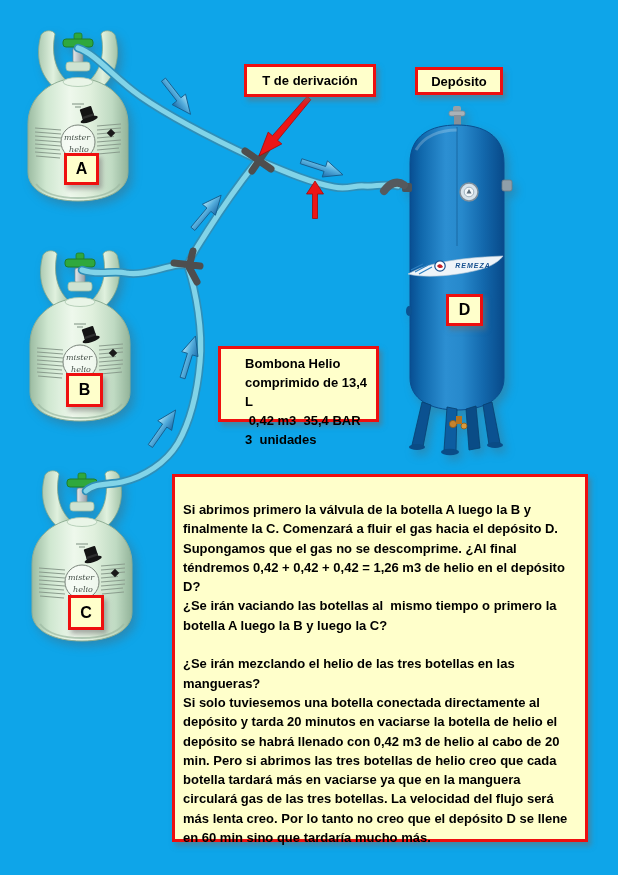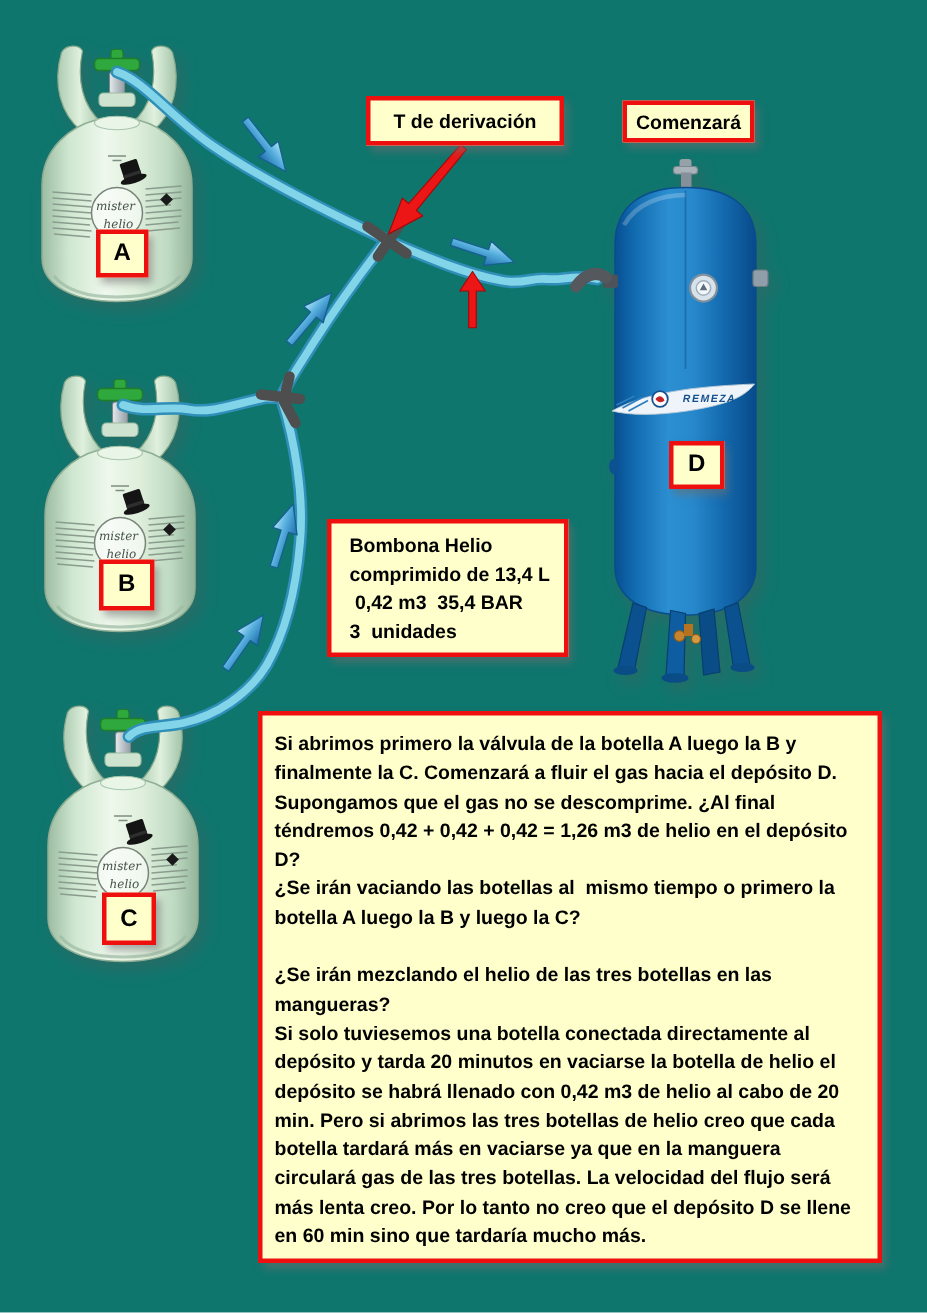--- a/index.html
+++ b/index.html
@@ -1,18 +1,18 @@
 <!DOCTYPE html>
 <html><head>
 <meta charset="utf-8">
 <style>
   html,body { margin:0; padding:0; background:#ffffff; }
   .canvas {
     position:relative; width:618px; height:875px; overflow:hidden;
-    background:#0f766e;
+    background:#0ea5e9;
     font-family:"Liberation Sans", sans-serif;
   }
   svg.scene { position:absolute; left:0; top:0; }
 
   
   .hoseO { stroke:#2f8fb8; stroke-width:8.5; fill:none; stroke-linecap:round; }
   .hoseI { stroke:#82d4e8; stroke-width:5.2; fill:none; stroke-linecap:round; }
   .junction path { stroke:#4e4e4e; stroke-width:7; stroke-linecap:round; fill:none; }
   .elbow { stroke:#55595d; stroke-width:8; stroke-linecap:round; fill:none; }
   .redarrow { fill:#ec1616; stroke:#a80707; stroke-width:0.8; stroke-linejoin:round; }
@@ -26,24 +26,24 @@
   .ybox {
     position:absolute; box-sizing:border-box;
     background:#ffffcb; border:3px solid #ee0f0f;
     box-shadow:3px 4px 5px rgba(110,110,110,0.55);
     color:#000; font-weight:bold;
   }
   .ybox.center { display:flex; align-items:center; justify-content:center; }
   .t-label    { left:244px; top:64px;  width:132px; height:33px; font-size:13px; }
   .dep-label  { left:415px; top:67px;  width:88px;  height:28px; font-size:13px; }
   .man-label  { left:265px; top:217px; width:115px; height:30px; font-size:13px; }
-  .bom-label  { left:218px; top:346px; width:161px; height:92px; font-size:13px;
-                line-height:19px; padding:5px 2px 0 12px; white-space:pre-wrap; }
+  .bom-label  { left:218px; top:346px; width:161px; height:76px; font-size:13px;
+                line-height:19px; padding:5px 2px 0 24px; white-space:pre-wrap; }
   .desc-box   { left:172px; top:474px; width:416px; height:368px; font-size:13px;
-                line-height:19.3px; padding:9px 3px 0 8px; white-space:pre-wrap; }
+                line-height:19.3px; padding:23px 3px 0 8px; white-space:pre-wrap; }
   .badge { font-size:16px; }
   .badge-a { left:64px; top:153px; width:35px; height:32px; }
   .badge-b { left:66px; top:373px; width:37px; height:34px; }
   .badge-c { left:68px; top:595px; width:36px; height:35px; }
   .badge-d { left:446px; top:294px; width:37px; height:32px; }
 </style>
 </head>
 <body>
 
 <div class="canvas">
@@ -201,21 +201,21 @@
   <use href="#flowArrow" transform="translate(163,428) rotate(-55)"></use>
 
   <path class="redarrow" d="M307.1,96.4 L310.9,99.7 L277.6,140.3 L281.8,143.9 L259,156 L268.2,132.1 L272.4,135.7 Z"></path>
   <path class="redarrow" d="M312.5,218.5 L317.5,218.5 L317.5,194 L323.5,194 L315,181 L306.5,194 L312.5,194 Z"></path>
 </svg>
 
 <div class="ybox center t-label">
   <span>T de derivación</span>
 </div>
 <div class="ybox center dep-label">
-  <span>Comenzará</span>
+  <span>Depósito</span>
 </div>
 <div class="ybox bom-label">Bombona Helio
 comprimido de 13,4 L
  0,42 m3  35,4 BAR
 3  unidades</div>
 <div class="ybox desc-box">Si abrimos primero la válvula de la botella A luego la B y
 finalmente la C. Comenzará a fluir el gas hacia el depósito D.
 Supongamos que el gas no se descomprime. ¿Al final
 téndremos 0,42 + 0,42 + 0,42 = 1,26 m3 de helio en el depósito
 D?

